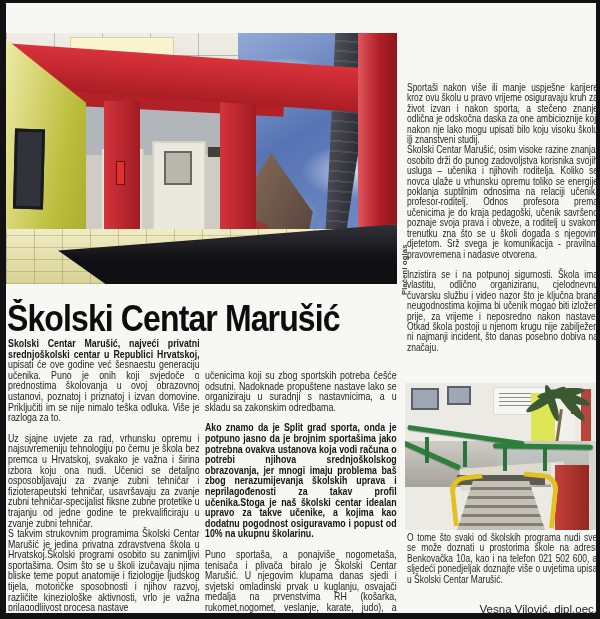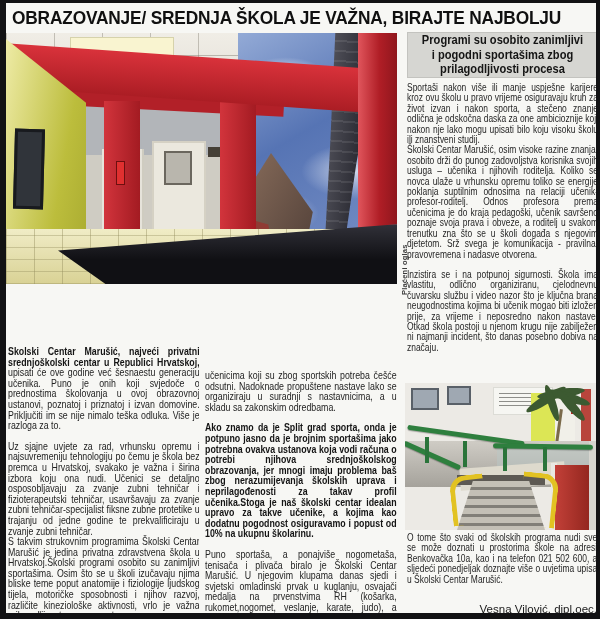--- a/index.html
+++ b/index.html
@@ -76,21 +76,21 @@
   
   .urlstrip{left:0;top:281px;width:391px;height:15px;
     background:linear-gradient(#d5d5d1,#bcbcb8);text-align:center;
     font-size:12px;font-weight:bold;line-height:15px;color:#161616;}
   .title{left:1px;top:296px;width:391px;height:40px;overflow:hidden;}
   .title .scale{width:440px;transform:scaleX(0.889);transform-origin:0 0;
     font-size:36px;font-weight:bold;letter-spacing:-1px;white-space:nowrap;line-height:39px;color:#0d0d0d;}
 
   
   .bodycol{overflow:hidden;}
-  .col1{left:2px;top:336px;width:191px;height:272px;margin-top:8px;}
+  .col1{left:2px;top:336px;width:191px;height:272px;}
   .col2{left:199px;top:336px;width:193px;height:272px;margin-top:32px;}
   .colscale{width:226px;transform:scaleX(0.848);transform-origin:0 0;
     font-size:10.4px;line-height:10.6px;text-align:justify;color:#232323;}
   .colscale p{margin:0}
   .colscale p.gap{margin-top:10px}
   .colscale b{color:#141414}
 
   
   .graybox{left:401px;top:29px;width:191px;height:46px;background:var(--box-gray);
     border:1px solid #c3c3bf;display:flex;align-items:center;justify-content:center;overflow:hidden;}
@@ -146,23 +146,20 @@
   .closing{left:401px;top:530px;width:190px;}
   .closing .sidescale{width:225px;}
   .signature{left:401px;top:583px;width:190px;text-align:right;font-size:11.5px;line-height:14px;color:#202020;margin-top:16px;}
 </style>
 </head>
 <body>
 
 <div class="page">
   <div class="inner">
 
-    <div class="ab kicker">
-      <div class="scale">OBRAZOVANJE/ SREDNJA ŠKOLA JE VAŽNA, BIRAJTE NAJBOLJU</div>
-    </div>
 
     <div class="ab photo1">
       <div class="ab ceiling"></div>
       <div class="ab light l1"></div>
       <div class="ab light l2"></div>
       <div class="ab light l3"></div>
       <div class="ab farwall"></div>
       <div class="ab doorB"></div>
       <div class="ab doorA"></div>
       <div class="ab grille"></div>
@@ -178,42 +175,42 @@
       <div class="ab pillar pilmid"></div>
       <div class="ab beam beam1"></div>
       <div class="ab pilright"></div>
       <div class="ab leftwall"></div>
       <div class="ab pframe pf1"></div>
       <div class="ab pframe pf2"></div>
       <div class="ab floor1"></div>
       <div class="ab ledge"></div>
     </div>
 
+    <div class="ab title">
+      <div class="scale">Školski Centar Marušić</div>
+    </div>
 
     <div class="ab bodycol col1">
       <div class="colscale">
         <p><b>Školski Centar Marušić, najveći privatni srednjoškolski centar u Republici Hrvatskoj,</b><span> upisati će ove godine već šesnaestu generaciju učenika. Puno je onih koji svjedoče o prednostima školovanja u ovoj obrazovnoj ustanovi, poznatoj i priznatoj i izvan domovine. Priključiti im se nije nimalo teška odluka. Više je razloga za to.</span></p>
         <p class="gap">Uz sjajne uvjete za rad, vrhunsku opremu i najsuvremeniju tehnologiju po čemu je škola bez premca u Hrvatskoj, svakako je važna i širina izbora koju ona nudi. Učenici se detaljno osposobljavaju za zvanje zubni tehničar i fizioterapeutski tehničar, usavršavaju za zvanje zubni tehničar-specijalist fiksne zubne protetike u trajanju od jedne godine te prekvalificiraju u zvanje zubni tehničar.</p>
         <p>S takvim strukovnim programima Školski Centar Marušić je jedina privatna zdravstvena škola u Hrvatskoj.Školski programi osobito su zanimljivi sportašima. Osim što se u školi izučavaju njima bliske teme poput anatomije i fiziologije ljudskog tijela, motoričke sposobnosti i njihov razvoj, različite kineziološke aktivnosti, vrlo je važna prilagodljivost procesa nastave</p>
       </div>
     </div>
 
     <div class="ab bodycol col2">
       <div class="colscale">
         <p>učenicima koji su zbog sportskih potreba češće odsutni. Nadoknade propuštene nastave lako se organiziraju u suradnji s nastavnicima, a u skladu sa zakonskim odredbama.</p>
         <p class="gap"><b>Ako znamo da je Split grad sporta, onda je potpuno jasno da je brojnim sportašima jako potrebna ovakva ustanova koja vodi računa o potrebi njihova srednjoškolskog obrazovanja, jer mnogi imaju problema baš zbog nerazumijevanja školskih uprava i neprilagođenosti za takav profil učenika.Stoga je naš školski centar idealan upravo za takve učenike, a kojima kao dodatnu pogodnost osiguravamo i popust od 10% na ukupnu školarinu.</b></p>
         <p class="gap">Puno sportaša, a ponajviše nogometaša, tenisača i plivača biralo je Školski Centar Marušić. U njegovim klupama danas sjedi i svjetski omladinski prvak u kuglanju, osvajači medalja na prvenstvima RH (košarka, rukomet,nogomet, veslanje, karate, judo), a među poznatijim učenicima bili su tenisač Antonio Veić, Pjero Andrijašević.....</p>
       </div>
     </div>
 
     <div class="ab adlabel">Plaćeni oglas</div>
 
-    <div class="ab graybox">
-      <div class="scale">Programi su osobito zanimljivi i pogodni sportašima zbog prilagodljivosti procesa</div>
-    </div>
 
     <div class="ab sidetext">
       <div class="sidescale">
         <p>Sportaši nakon više ili manje uspješne karijere kroz ovu školu u pravo vrijeme osiguravaju kruh za život izvan i nakon sporta, a stečeno znanje odlična je odskočna daska za one ambicioznije koji nakon nje lako mogu upisati bilo koju visoku školu ili znanstveni studij.</p>
         <p>Školski Centar Marušić, osim visoke razine znanja, osobito drži do punog zadovoljstva korisnika svojih usluga – učenika i njihovih roditelja. Koliko se novca ulaže u vrhunsku opremu toliko se energije poklanja suptilnim odnosima na relaciji učenik-profesor-roditelj. Odnos profesora prema učenicima je do kraja pedagoški, učenik savršeno poznaje svoja prava i obveze, a roditelj u svakom trenutku zna što se u školi događa s njegovim djetetom. Srž svega je komunikacija - pravilna, pravovremena i nadasve otvorena.</p>
         <p class="gap">Inzistira se i na potpunoj sigurnosti. Škola ima vlastitu, odlično organiziranu, cjelodnevnu čuvarsku službu i video nazor što je ključna brana neugodnostima kojima bi učenik mogao biti izložen prije, za vrijeme i neposredno nakon nastave. Otkad škola postoji u njenom krugu nije zabilježen ni najmanji incident, što danas posebno dobiva na značaju.</p>
       </div>
     </div>
 
     <div class="ab photo2">

